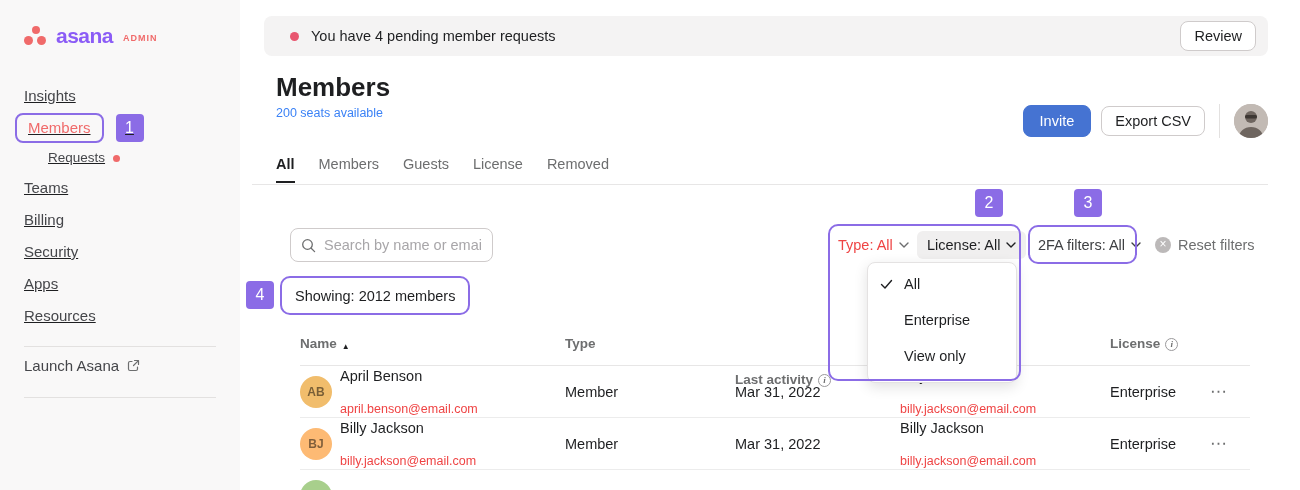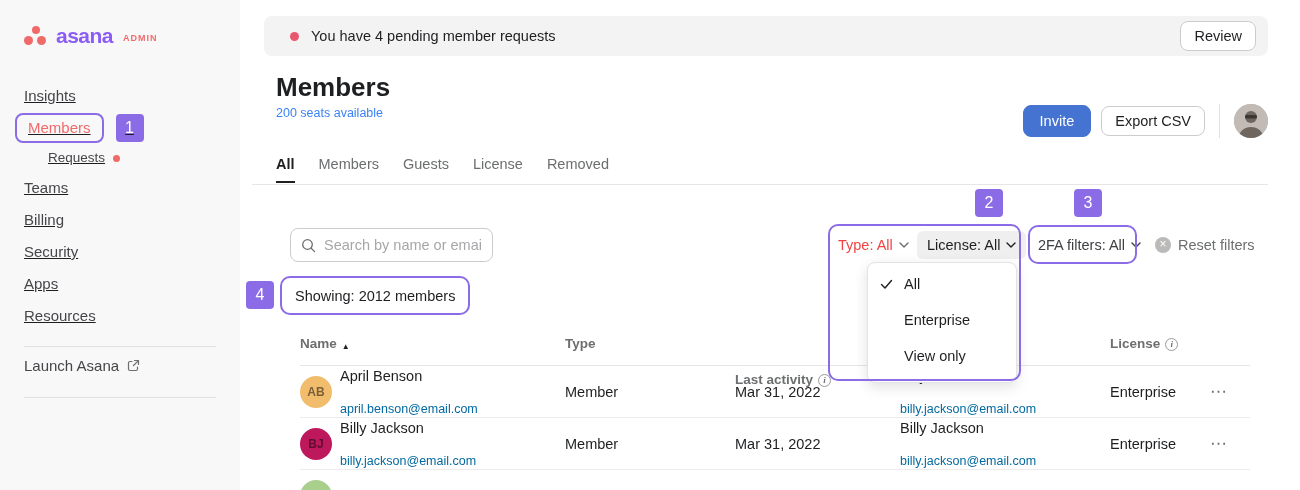--- a/index.html
+++ b/index.html
@@ -123,21 +123,21 @@
   .info-icon {
     width: 13px; height: 13px; border: 1px solid #9a999b; border-radius: 50%;
     font-size: 9px; line-height: 11px; text-align: center; color: #6d6e6f; font-style: italic; font-family: "Liberation Serif", serif;
     display: inline-block;
   }
   .tr { display: flex; height: 52px; align-items: center; border-bottom: 1px solid #ececec; }
   .td { font-size: 14.5px; color: #1e1f21; }
   .person { display: flex; align-items: center; gap: 8px; }
   .av { width: 32px; height: 32px; border-radius: 50%; display: flex; align-items: center; justify-content: center; font-size: 12px; font-weight: 700; color: rgba(0,0,0,0.5); flex: none; }
   .p-name { font-size: 14.5px; color: #1e1f21; }
-  .p-email { font-size: 12.5px; color: #0369a1; margin-top: 18px; }
+  .p-email { font-size: 12.5px; color: #ef4444; margin-top: 18px; }
   .more-btn { font-size: 17px; color: #6d6e6f; letter-spacing: 1px; cursor: pointer; background: none; border: none; font-family: inherit; }
 
   .ghost-icon { flex: none; display: inline-flex; }
 </style>
 </head>
 <body>
 
 <div id="app">
 
   <aside id="sidebar">
@@ -300,21 +300,21 @@
           <div class="td" style="width: 165px;">Mar 31, 2022</div>
           <div class="td" style="width: 210px;">
             <div class="p-name">Billy Jackson</div>
             <div class="p-email">billy.jackson@email.com</div>
           </div>
           <div class="td" style="width: 100px;">Enterprise</div>
           <div class="td" style="width: 40px;"><button class="more-btn">⋯</button></div>
         </div>
         <div class="tr">
           <div class="td person" style="width: 265px;">
-            <span class="av" style="background: #be185d;">BJ</span>
+            <span class="av" style="background: #fdba74;">BJ</span>
             <div>
               <div class="p-name">Billy Jackson</div>
               <div class="p-email">billy.jackson@email.com</div>
             </div>
           </div>
           <div class="td" style="width: 170px;">Member</div>
           <div class="td" style="width: 165px;">Mar 31, 2022</div>
           <div class="td" style="width: 210px;">
             <div class="p-name">Billy Jackson</div>
             <div class="p-email">billy.jackson@email.com</div>

